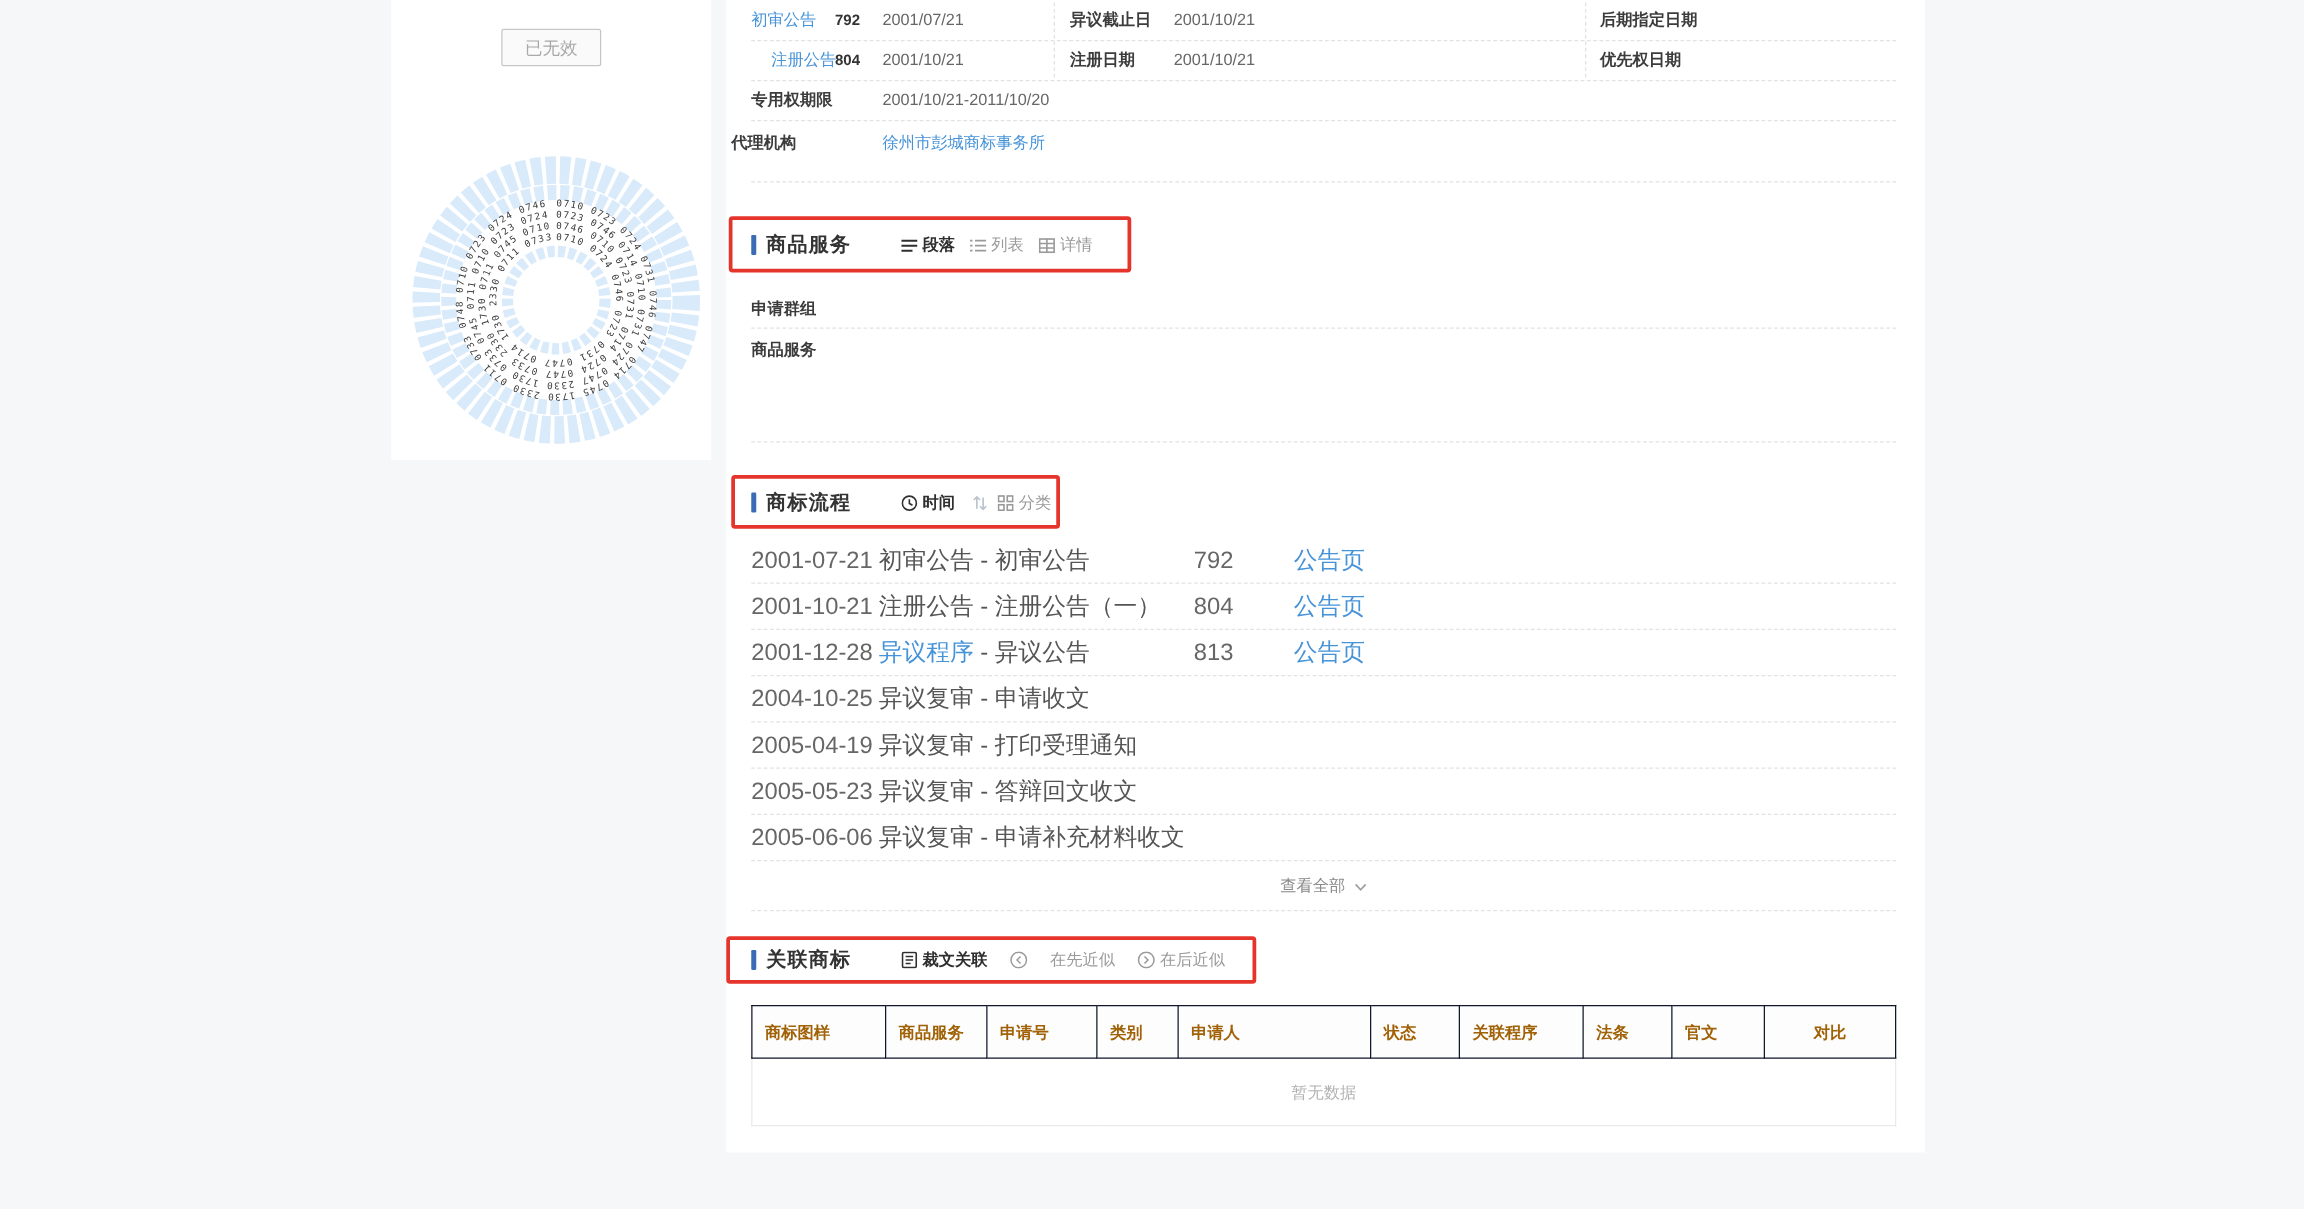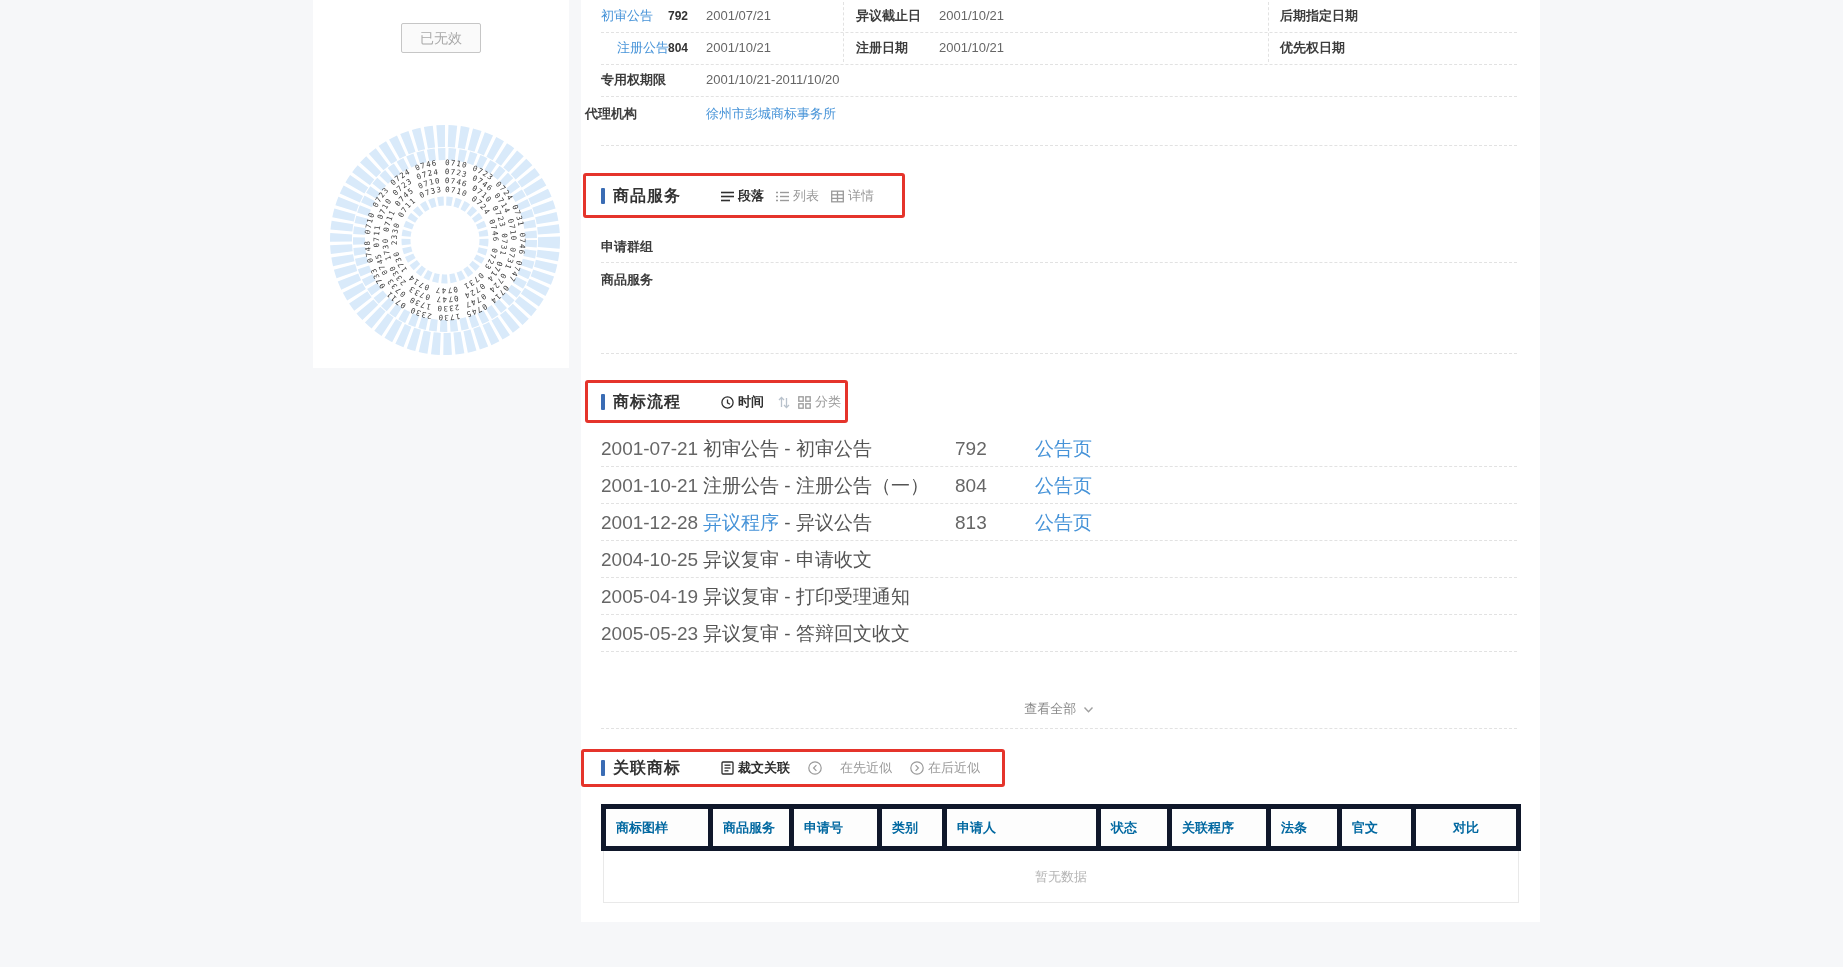--- a/index.html
+++ b/index.html
@@ -47,21 +47,21 @@
   .t-cell { position:absolute; top:0; height:37px; line-height:37px; font-size:19px; white-space:nowrap; }
   .t-date { left:20px; color:#666; }
   .t-desc { left:122px; color:#555; }
   .t-num  { left:374px; color:#666; }
   .t-link { left:427px;margin-left:27px; }
   .view-all { position:absolute; left:20px; right:23px; text-align:center; color:#8a8a8a; font-size:13px; cursor:pointer; }
   .view-all svg { vertical-align:-1px; margin-left:3px; }
 
   
   .rel-table { position:absolute; left:20px; top:804px; width:915px; border-collapse:collapse; table-layout:fixed; }
-  .rel-table th { border:5px solid #0f172a; background:#fdfdfd; height:42px; font-size:13px; color:#0369a1;
+  .rel-table th { border:1px solid #0f172a; background:#fdfdfd; height:42px; font-size:13px; color:#a16207;
     font-weight:bold; text-align:left; padding:0 10px; white-space:nowrap; overflow:hidden; }
   .rel-table th.center { text-align:center; }
   .rel-table td.empty { border:1px solid #e9e9e9; border-top:none; height:54px; text-align:center;
     color:#b3b3b3; font-size:13px; }
 </style>
 </head>
 <body>
 
 <div class="page">
 
@@ -225,20 +225,25 @@
       <span class="hline"></span>
     </div>
     <div class="t-row" style="top:578px;">
       <span class="t-cell t-date">2005-04-19</span>
       <span class="t-cell t-desc"><span>异议复审 - 打印受理通知</span></span>
       <span class="hline"></span>
     </div>
     <div class="t-row" style="top:615px;">
       <span class="t-cell t-date">2005-05-23</span>
       <span class="t-cell t-desc"><span>异议复审 - 答辩回文收文</span></span>
+      <span class="hline"></span>
+    </div>
+    <div class="t-row" style="top:652px;">
+      <span class="t-cell t-date">2005-06-06</span>
+      <span class="t-cell t-desc"><span>异议复审 - 申请补充材料收文</span></span>
       <span class="hline"></span>
     </div>
 
     <div class="view-all" style="top:700px;">
       <span>查看全部</span>
       <svg width="11" height="8" viewBox="0 0 11 8">
           <polyline points="1.5,1.5 5.5,5.8 9.5,1.5" fill="none" stroke="#a0a0a0" stroke-width="1.4"></polyline>
         </svg>
     </div>
     <div class="hsep" style="top:728px;"></div>

